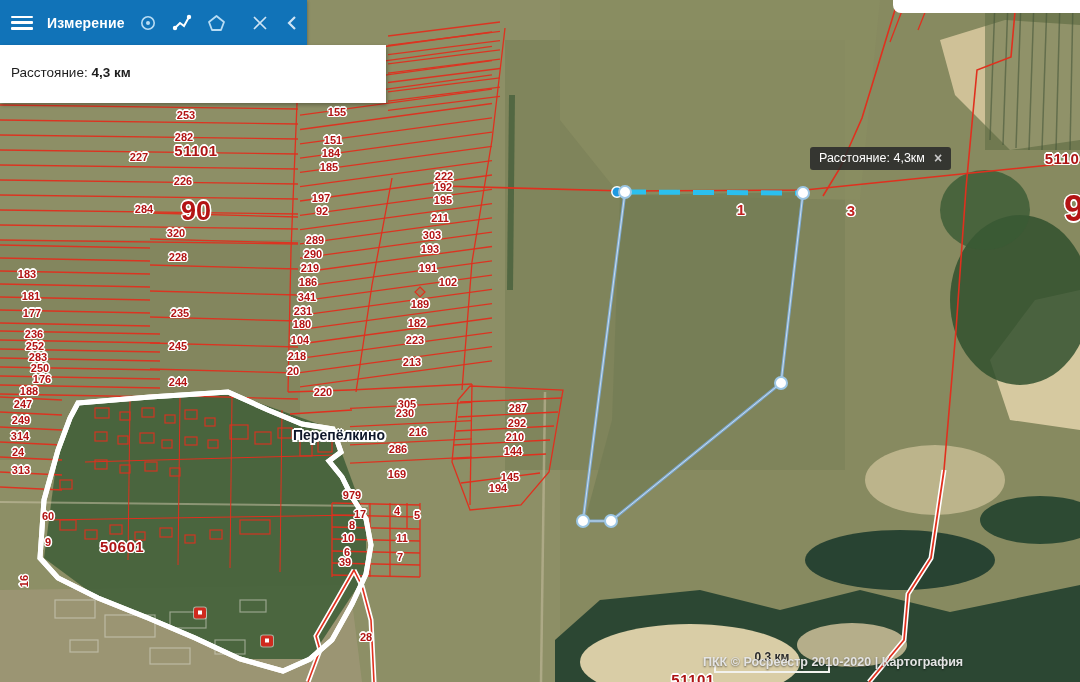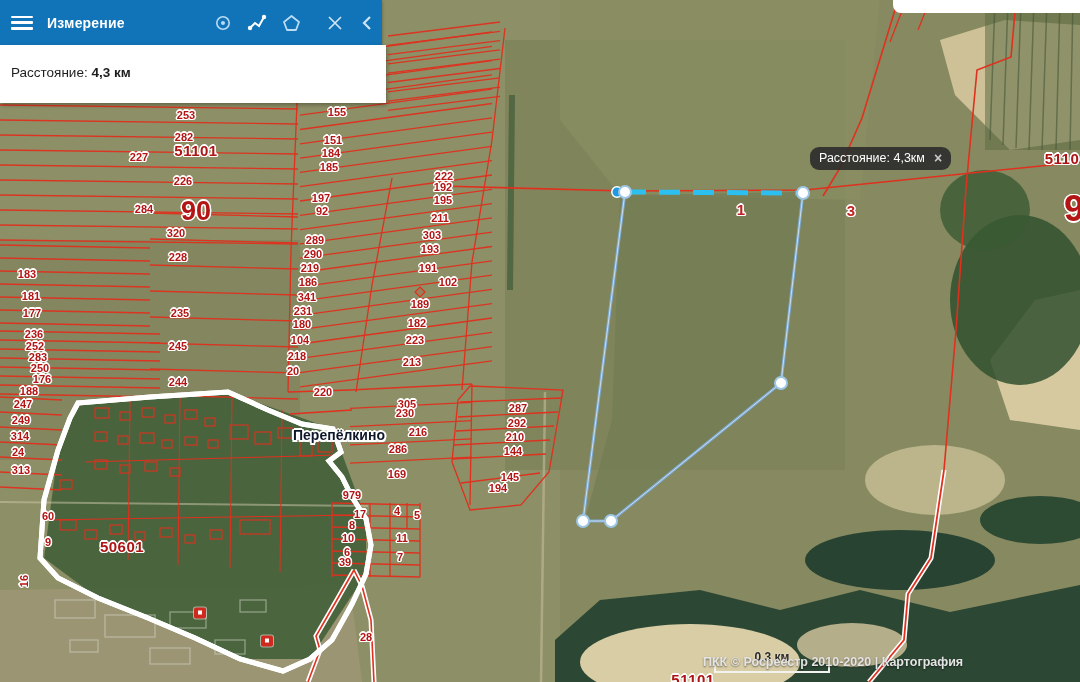--- a/index.html
+++ b/index.html
@@ -15,40 +15,40 @@
   .parcel{font-size:11px;font-weight:bold;color:#b31414;cursor:pointer;}
   .stamp{font-size:15px;font-weight:bold;color:#ad1414;letter-spacing:.5px;cursor:pointer;}
   .big{font-size:27px;font-weight:bold;color:#b31414;cursor:pointer;}
   .huge{font-size:36px;font-weight:bold;color:#b31414;cursor:pointer;}
   .area{font-size:15px;font-weight:bold;color:#c02020;cursor:pointer;}
   .place{font-size:14px;font-weight:bold;color:#0f172a;
          text-shadow:-2px 0 #fff,2px 0 #fff,0 -2px #fff,0 2px #fff,
          -1.5px -1.5px #fff,1.5px -1.5px #fff,-1.5px 1.5px #fff,1.5px 1.5px #fff;}
   .rot{font-size:11px;font-weight:bold;color:#b31414;transform:translate(-50%,-50%) rotate(-90deg);}
   
-  #hdr{position:absolute;left:0;top:0;width:382px;height:45px;background:#1173b8;
+  #hdr{position:absolute;left:0;top:0;width:307px;height:45px;background:#1173b8;
        display:flex;align-items:center;box-shadow:0 1px 3px rgba(0,0,0,.35);}
   #hdr .burger{width:22px;height:14px;margin-left:11px;display:flex;flex-direction:column;
        justify-content:space-between;cursor:pointer;}
   #hdr .burger i{display:block;height:2.5px;background:#fff;border-radius:1px;}
   #hdr .title{color:#fff;font-weight:bold;font-size:14px;margin-left:14px;letter-spacing:.2px;}
   #hdr .tools{margin-left:auto;display:flex;align-items:center;}
   .tool{width:26px;height:26px;display:flex;align-items:center;justify-content:center;cursor:pointer;}
   
   #panel{position:absolute;left:0;top:45px;width:386px;height:58px;background:#fff;
        box-shadow:1px 2px 4px rgba(0,0,0,.3);display:flex;align-items:flex-start;}
   #panel .txt{margin:20px 0 0 11px;font-size:13.5px;color:#1d1d1d;}
   #panel .txt b{font-weight:bold;}
   
   #topbox{position:absolute;left:893px;top:0;width:187px;height:13px;background:#fff;
        border-bottom-left-radius:8px;}
   
   #tip{position:absolute;left:810px;top:147px;display:flex;align-items:center;gap:9px;
        background:rgba(42,42,42,.88);color:#fff;font-size:12.5px;padding:4px 9px 5px 9px;
-       border-radius:9px;}
+       border-radius:3px;}
   #tip .x{color:#c9c9c9;font-size:14px;font-weight:bold;cursor:pointer;line-height:1;}
   
   #scale{position:absolute;left:714px;top:650px;width:116px;text-align:center;}
   #scale .t{font-size:12px;font-weight:bold;color:#2a2a2a;text-shadow:0 0 2px rgba(255,255,255,.7);}
   #scale .bar{position:relative;margin-top:1px;height:6px;border-bottom:2px solid #f2f2ee;}
   #scale .bar:before,#scale .bar:after{content:"";position:absolute;bottom:0;width:2px;height:6px;background:#f2f2ee;}
   #scale .bar:before{left:0;} #scale .bar:after{right:0;}
   
   #attr{position:absolute;left:703px;top:655px;white-space:nowrap;font-size:12.5px;font-weight:bold;
        color:#e4e4e4;text-shadow:0 1px 2px rgba(0,0,0,.55);}

